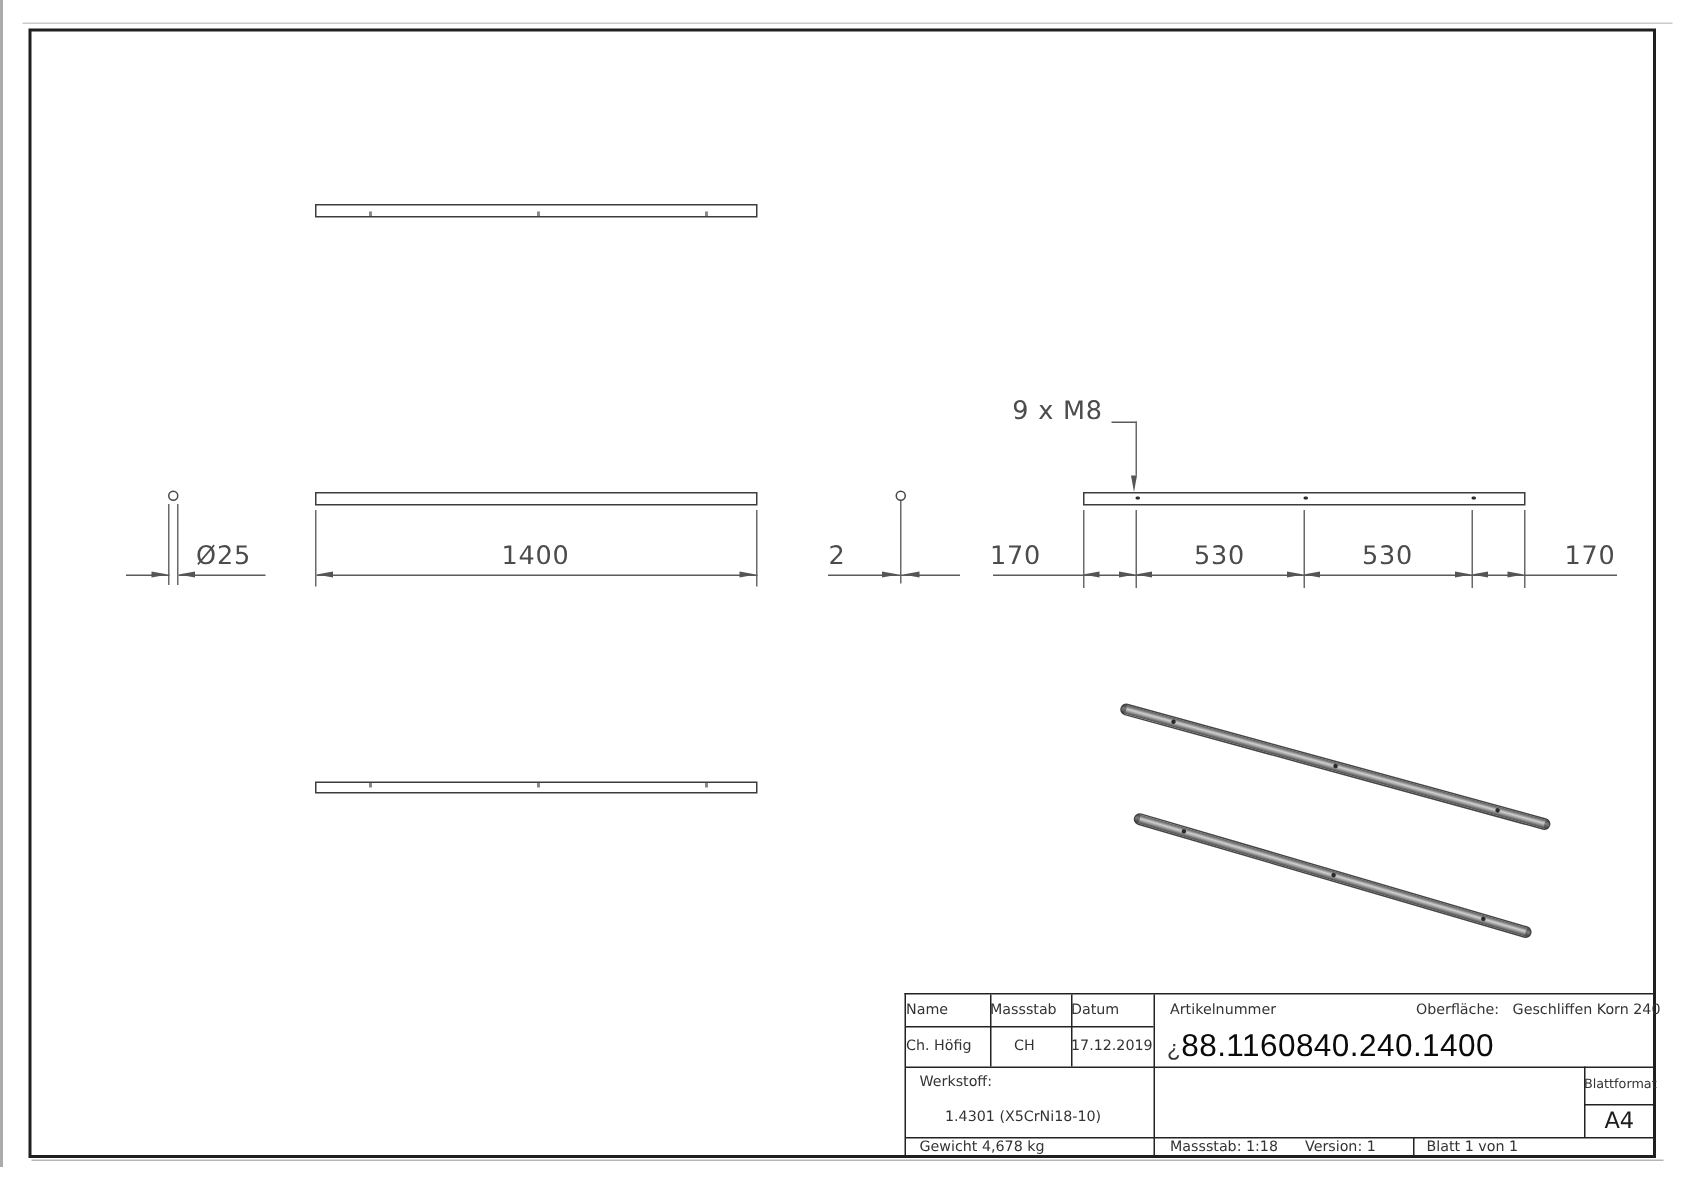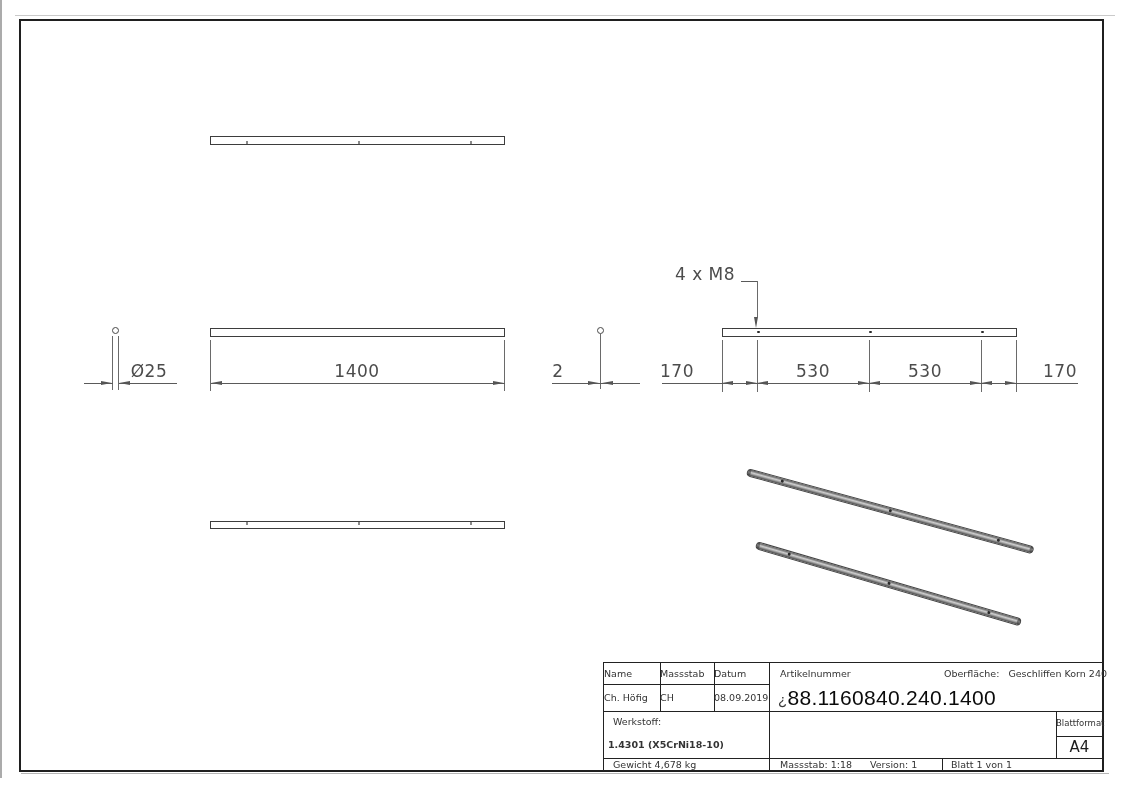--- a/index.html
+++ b/index.html
@@ -78,21 +78,21 @@
   <div class="ar r" style="left:588px;top:381px;"></div>
   <div class="ar l" style="left:602px;top:381px;"></div>
   <div class="dim-label" style="left:549px;top:361px;width:18px;">2</div>
 
   <div class="bar" style="left:722px;top:328px;width:295px;">
     <div class="dot" style="left:34px;top:1.5px;width:2.5px;height:2.5px;"></div>
     <div class="dot" style="left:146px;top:1.5px;width:2.5px;height:2.5px;"></div>
     <div class="dot" style="left:258px;top:1.5px;width:2.5px;height:2.5px;"></div>
   </div>
 
-  <div class="dim-label" style="left:671px;top:264px;width:68px;">4 x M8</div>
+  <div class="dim-label" style="left:671px;top:264px;width:68px;">9 x M8</div>
   <div class="ln" style="left:741px;top:281px;width:17px;"></div>
   <div class="lnv" style="left:757px;top:281px;height:36px;"></div>
   <div class="ar d" style="left:754px;top:317px;"></div>
 
   <div class="lnv" style="left:722px;top:340px;height:52px;"></div>
   <div class="lnv" style="left:757px;top:340px;height:52px;"></div>
   <div class="lnv" style="left:869px;top:340px;height:52px;"></div>
   <div class="lnv" style="left:981px;top:340px;height:52px;"></div>
   <div class="lnv" style="left:1016px;top:340px;height:52px;"></div>
 
@@ -146,28 +146,28 @@
     <div class="cell c" style="left:0;top:0;width:56px;line-height:21px;">Name</div>
     <div class="cell c" style="left:56px;top:0;width:54px;line-height:21px;">Massstab</div>
     <div class="cell c" style="left:110px;top:0;width:55px;line-height:21px;">Datum</div>
     <div class="cell" style="left:176px;top:5px;text-align:center;">Artikelnummer</div>
     <div class="cell" style="left:340px;top:5px;">
       <span>Oberfläche:</span>
       <span style="margin-left:6px;">Geschliffen Korn 240</span>
     </div>
 
     <div class="cell c" style="left:0;top:21px;width:56px;line-height:27px;">Ch. Höfig</div>
-    <div class="cell c" style="left:56px;top:21px;width:54px;line-height:27px;">CH</div>
-    <div class="cell c" style="left:110px;top:21px;width:55px;line-height:27px;">08.09.2019</div>
+    <div class="cell c" style="left:56px;top:21px;width:54px;line-height:27px;padding-left:16px;">CH</div>
+    <div class="cell c" style="left:110px;top:21px;width:55px;line-height:27px;">17.12.2019</div>
     <div class="artno">
       <span class="pre">¿</span><span>88.1160840.240.1400</span>
     </div>
 
     <div class="cell" style="left:9px;top:53px;">Werkstoff:</div>
-    <div class="cell" style="left:4px;top:76px;font-weight:bold;">1.4301 (X5CrNi18-10)</div>
+    <div class="cell" style="left:26px;top:76px;">1.4301 (X5CrNi18-10)</div>
 
     <div class="cell c" style="left:452px;top:48px;width:47px;line-height:25px;font-size:8.5px;">Blattformat</div>
     <div class="a4" style="left:452px;top:73px;width:47px;line-height:22px;">A4</div>
 
     <div class="cell" style="left:9px;top:95px;line-height:13px;">Gewicht 4,678 kg</div>
     <div class="cell" style="left:176px;top:95px;line-height:13px;">Massstab: 1:18</div>
     <div class="cell" style="left:242px;top:95px;line-height:13px;margin-left:24px;">Version: 1</div>
     <div class="cell" style="left:347px;top:95px;line-height:13px;">Blatt 1 von 1</div>
   </div>
 

